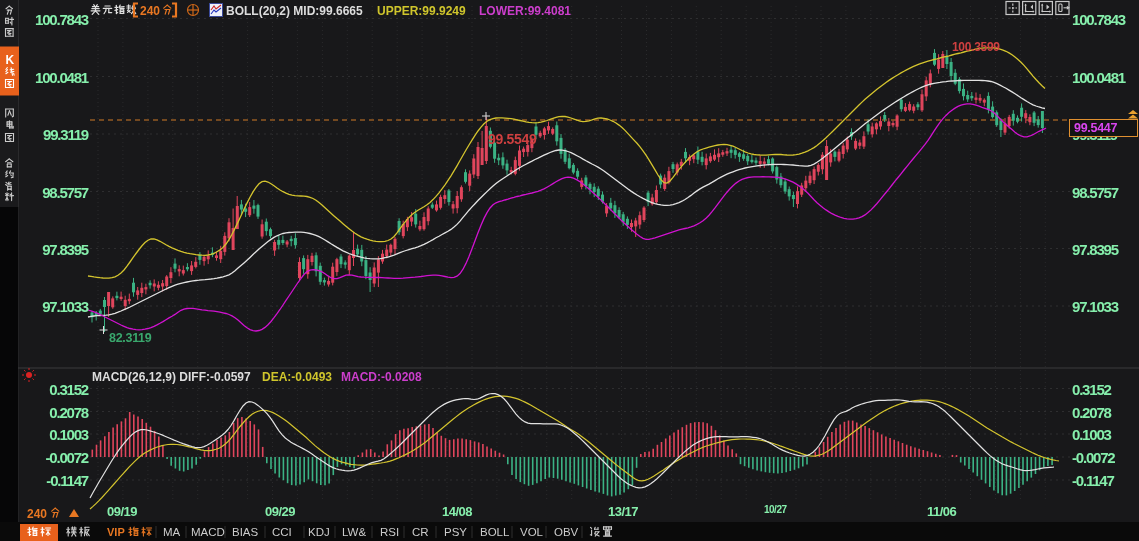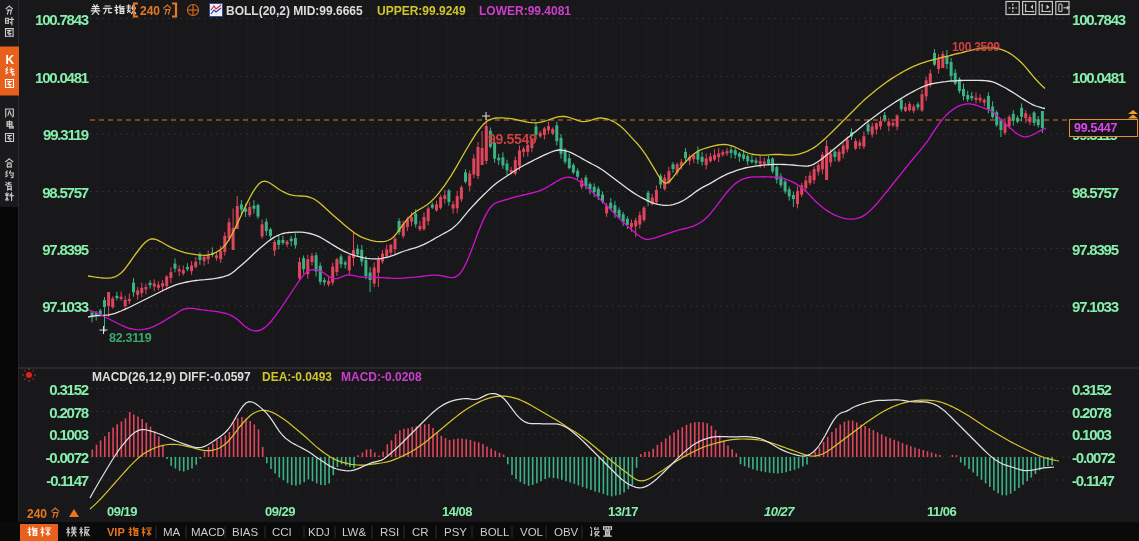--- a/index.html
+++ b/index.html
@@ -1005,21 +1005,21 @@
       <line x1="29.0" y1="2.0" x2="29.0" y2="0.0" stroke="#dd2222" stroke-width="1"></line>
       <line x1="32.5" y1="3.5" x2="33.9" y2="2.1" stroke="#dd2222" stroke-width="1"></line>
       <text x="92" y="13" font-size="12" font-weight="bold" fill="#dddddd" font-family="Liberation Sans">MACD(26,12,9) DIFF:-0.0597</text>
       <text x="262" y="13" font-size="12" font-weight="bold" fill="#cfc52c" font-family="Liberation Sans">DEA:-0.0493</text>
       <text x="341" y="13" font-size="12" font-weight="bold" fill="#cc3ecc" font-family="Liberation Sans">MACD:-0.0208</text>
     </svg>
 <div class="lbl" style="left:107px;top:504px;font-size:13px;letter-spacing:-0.5px;">09/19</div>
 <div class="lbl" style="left:265px;top:504px;font-size:13px;letter-spacing:-0.5px;">09/29</div>
 <div class="lbl" style="left:442px;top:504px;font-size:13px;letter-spacing:-0.5px;">14/08</div>
 <div class="lbl" style="left:608px;top:504px;font-size:13px;letter-spacing:-0.5px;">13/17</div>
-<div class="lbl" style="left:764px;top:504px;font-size:13px;letter-spacing:-0.5px;font-style:italic;">10/27</div>
+<div class="lbl" style="left:764px;top:504px;font-size:10px;letter-spacing:-0.5px;">10/27</div>
 <div class="lbl" style="left:927px;top:504px;font-size:13px;letter-spacing:-0.5px;">11/06</div>
 <svg width="90" height="16" style="position:absolute;left:0;top:505px">
       <text x="27" y="12.5" font-size="12" font-weight="bold" fill="#e87722" font-family="Liberation Sans">240</text>
       <g stroke="#e87722" stroke-width="1.2" stroke-linecap="round">
         <line x1="55.2" y1="3.1" x2="51.7" y2="6.1"></line>
         <line x1="55.2" y1="3.1" x2="58.8" y2="6.1"></line>
         <line x1="52.9" y1="7.5" x2="57.8" y2="7.5"></line>
         <line x1="57.8" y1="7.5" x2="56.5" y2="12.2"></line>
         <line x1="54.6" y1="7.5" x2="53.1" y2="12.2"></line>
       </g>

